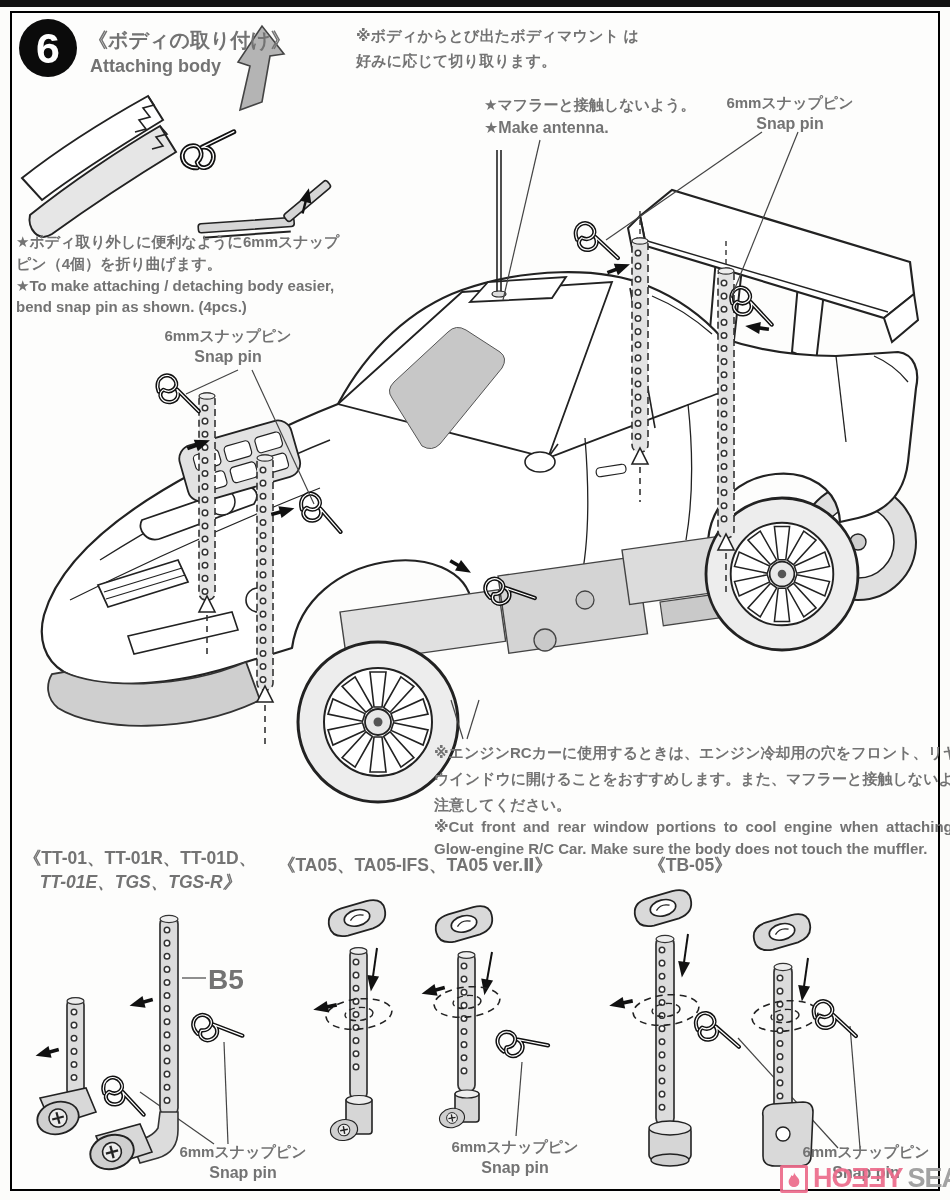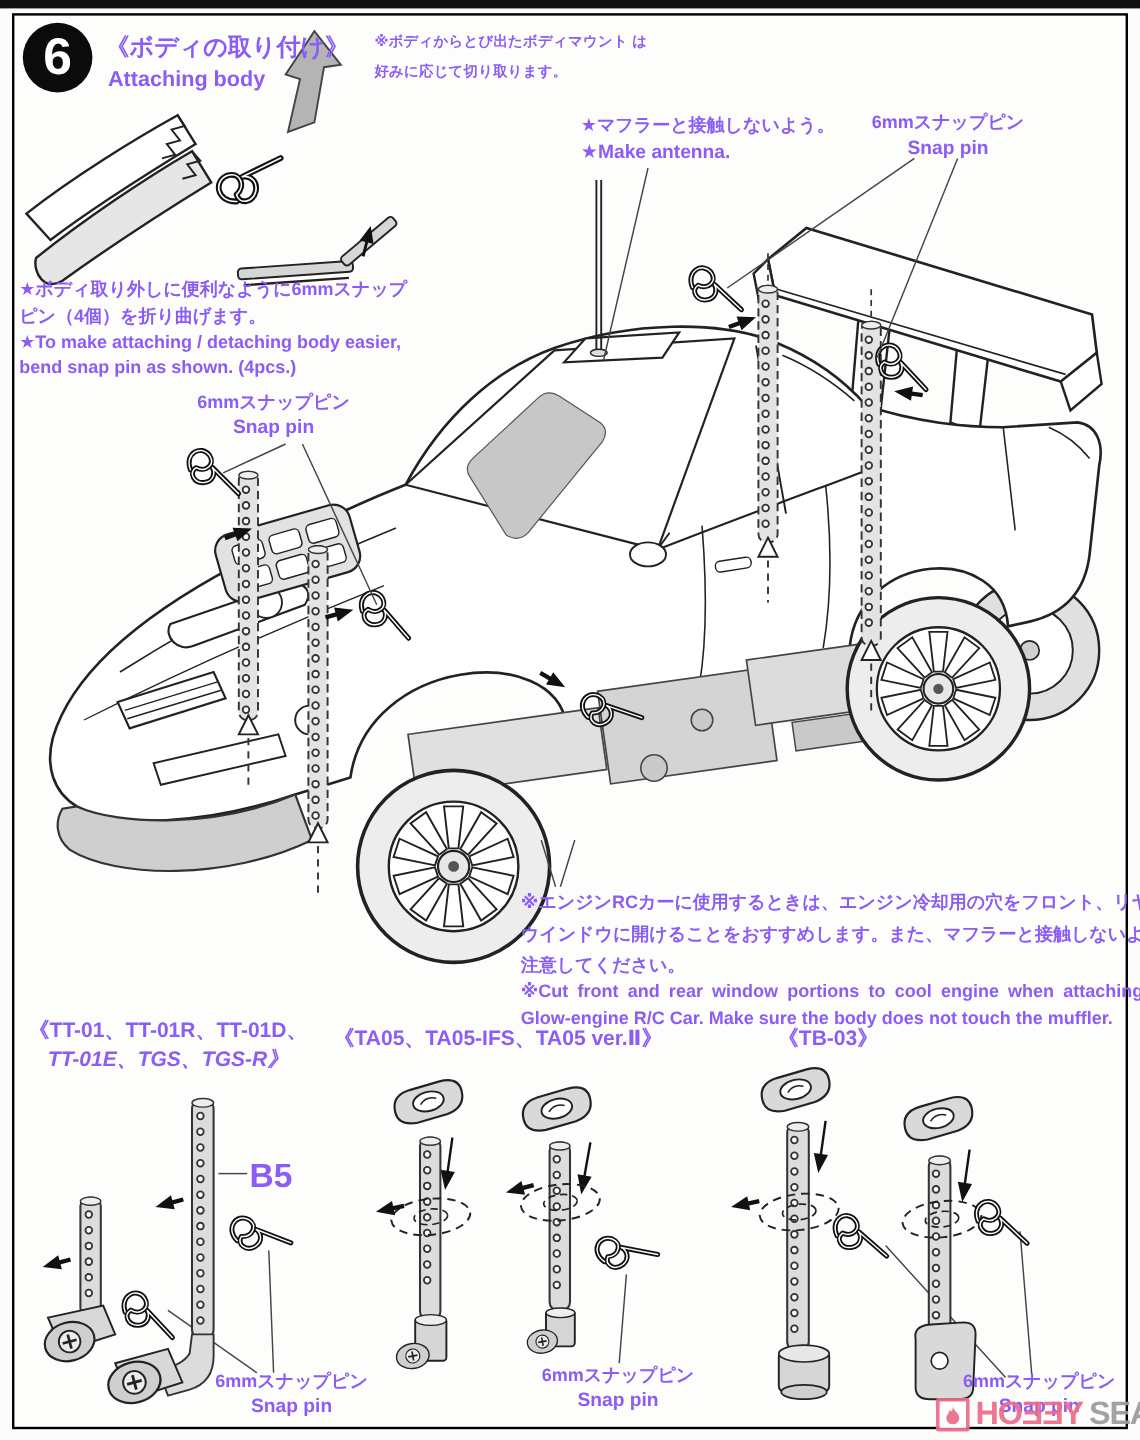--- a/index.html
+++ b/index.html
@@ -4,25 +4,25 @@
 <style>
   html,body{margin:0;padding:0;}
   body{
     width:950px;height:1200px;position:relative;overflow:hidden;
     background:#fcfcfa;
     font-family:"Liberation Sans","DejaVu Sans",sans-serif;
   }
   .scan-bar{position:absolute;left:0;top:0;width:950px;height:7px;background:#111;}
   .frame{position:absolute;left:10px;top:11px;width:926px;height:1176px;border:2px solid #000;background:#fdfdfc;}
   .art{position:absolute;left:0;top:0;width:950px;height:1200px;}
-  .t{position:absolute;font-weight:700;color:#8b5cf6;white-space:nowrap;line-height:1.25;}
+  .t{position:absolute;font-weight:700;color:#737373;white-space:nowrap;line-height:1.25;}
   .c{transform:translateX(-50%);text-align:left;}
   .f20{font-size:20px;}
   .f18{font-size:18px;}
-  .f17{font-size:12px;}
+  .f17{font-size:15px;margin-left:44px;}
   .f16{font-size:16px;}
   .f15{font-size:15px;}
   .f155{font-size:15px;}
   .f175{font-size:17.5px;}
   .f24{font-size:28px;}
   .jnote{letter-spacing:0.2px;}
   .just1{word-spacing:3.5px;}
   .step-circle{
     position:absolute;left:19px;top:19px;width:58px;height:58px;border-radius:50%;
     background:#0b0b0b;color:#fff;display:flex;align-items:center;justify-content:center;
@@ -369,21 +369,21 @@
 
 <div class="t f15" style="left:434px;top:744px;">※エンジンRCカーに使用するときは、エンジン冷却用の穴をフロント、リヤの</div>
 <div class="t f15" style="left:434px;top:770px;">ウインドウに開けることをおすすめします。また、マフラーと接触しないよう</div>
 <div class="t f15" style="left:434px;top:796px;">注意してください。</div>
 <div class="t f155 just1" style="left:434px;top:818px;">※Cut front and rear window portions to cool engine when attaching to</div>
 <div class="t f155" style="left:434px;top:840px;">Glow-engine R/C Car. Make sure the body does not touch the muffler.</div>
 
 <div class="t f175 c" style="left:140px;top:848px;">《TT-01、TT-01R、TT-01D、</div>
 <div class="t f175 c" style="left:140px;top:872px;font-style:italic;">TT-01E、TGS、TGS-R》</div>
 <div class="t f175 c" style="left:415px;top:855px;">《TA05、TA05-IFS、TA05 ver.Ⅱ》</div>
-<div class="t f175 c" style="left:690px;top:855px;">《TB-03》</div>
+<div class="t f175 c" style="left:690px;top:855px;">《TB-05》</div>
 
 <div class="t f24" style="left:208px;top:962px;">B5</div>
 
 <div class="t f15 c" style="left:243px;top:1143px;">6mmスナップピン</div>
 <div class="t f16 c" style="left:243px;top:1163px;">Snap pin</div>
 <div class="t f15 c" style="left:515px;top:1138px;">6mmスナップピン</div>
 <div class="t f16 c" style="left:515px;top:1158px;">Snap pin</div>
 <div class="t f15 c" style="left:866px;top:1143px;">6mmスナップピン</div>
 <div class="t f16 c" style="left:866px;top:1163px;">Snap pin</div>
 

